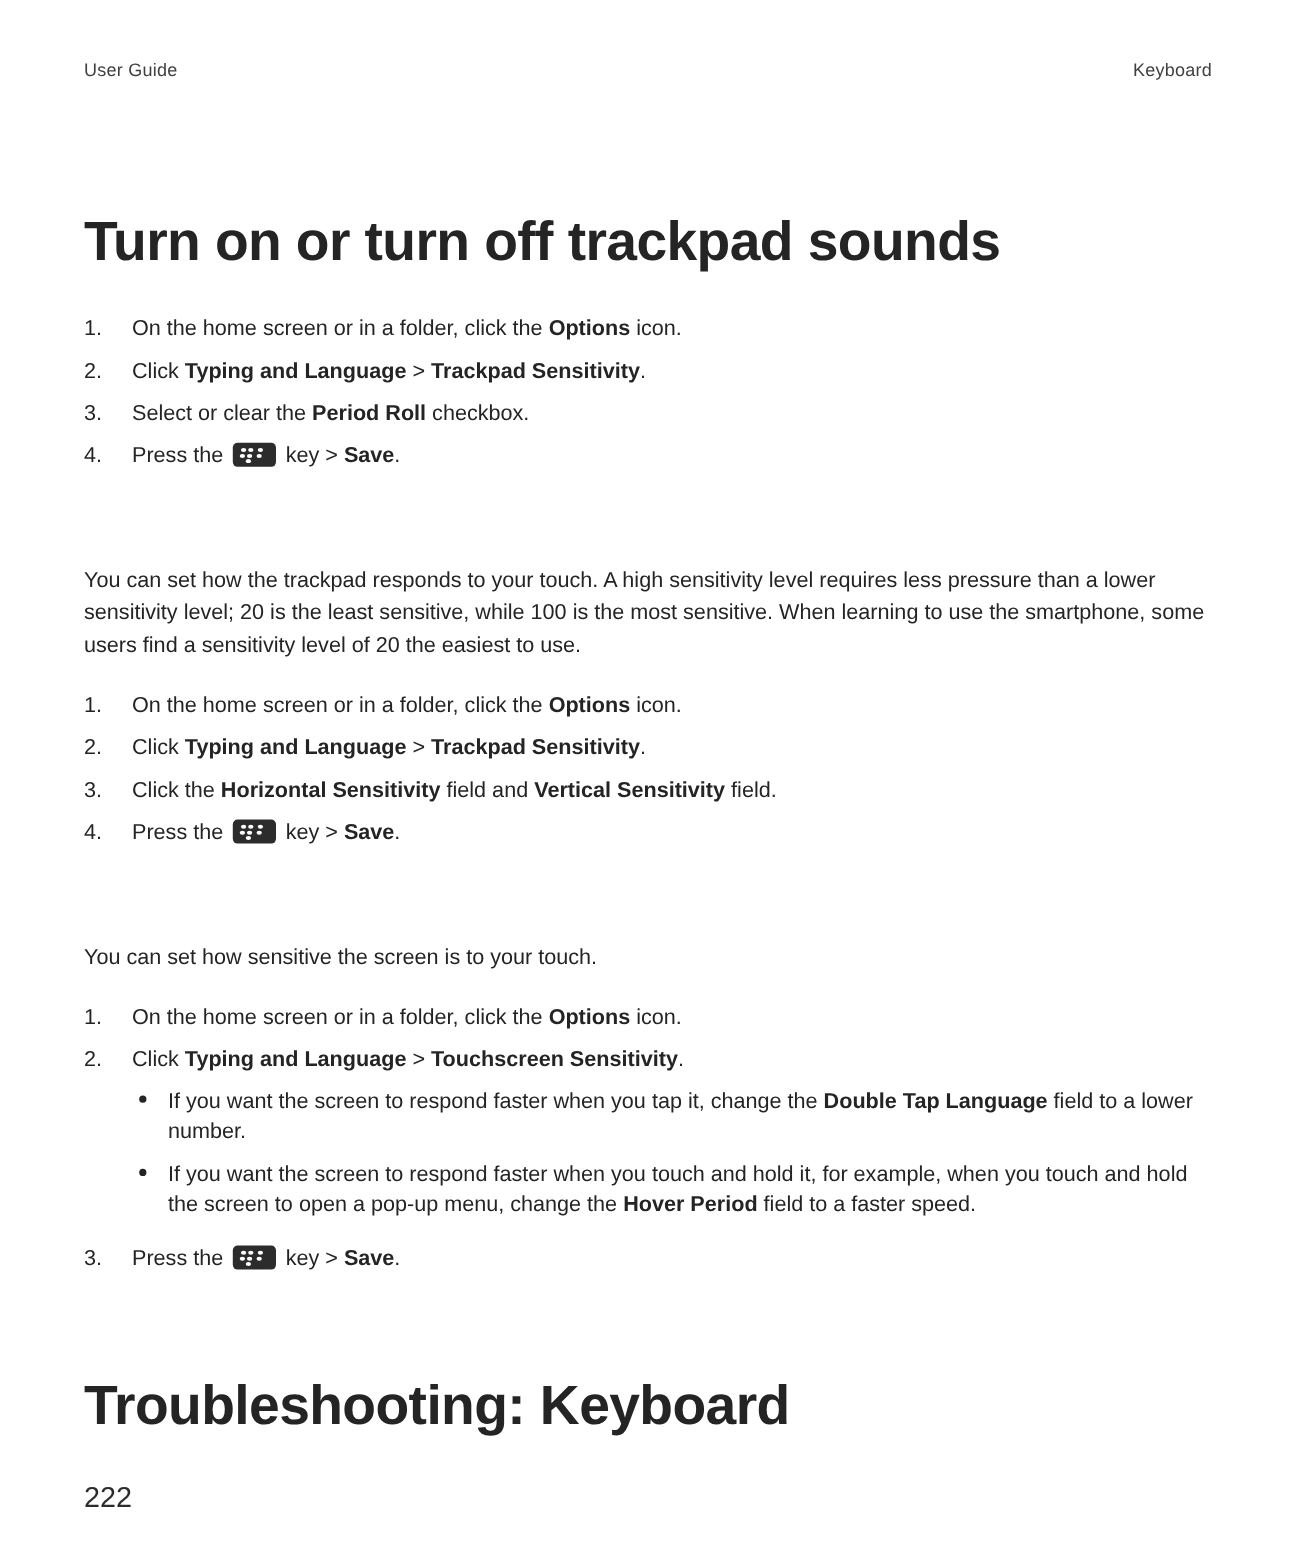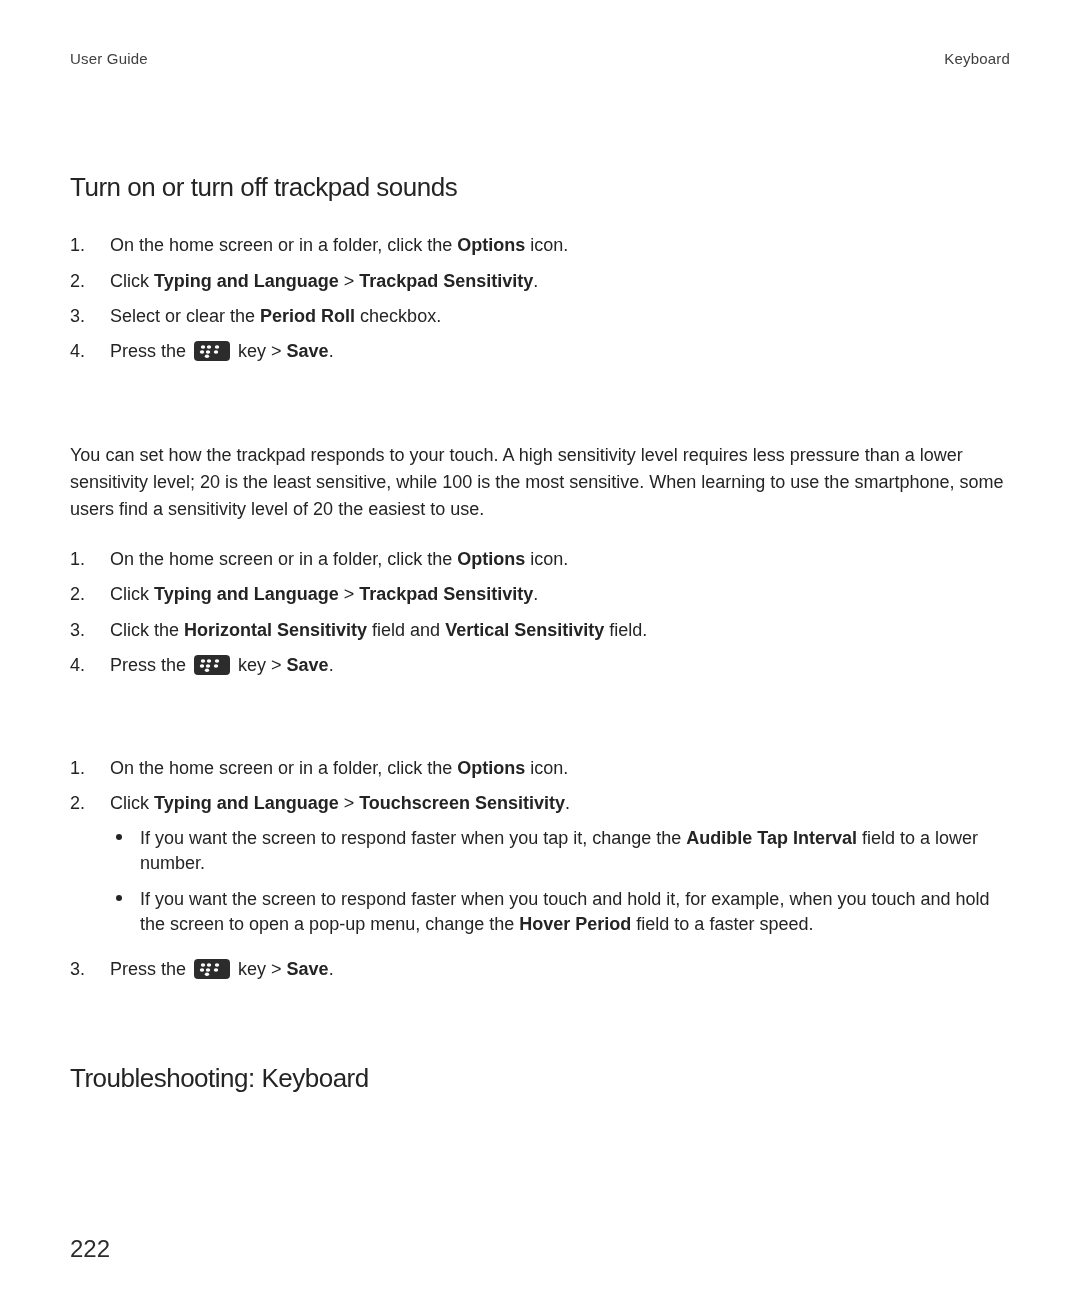--- a/index.html
+++ b/index.html
@@ -17,35 +17,35 @@
     -webkit-font-smoothing:antialiased;
   }
   .header{
     display:flex;
     justify-content:space-between;
     font-size:15px;
     color:#404040;
     letter-spacing:.2px;
   }
   h1{
-    font-size:26px;
-    font-weight:400;
+    font-size:46px;
+    font-weight:700;
     margin:0 0 28px 0;
     letter-spacing:-.5px;
     color:#242424;
   }
   h1.first{margin-top:100px;}
   .spacer-sec{height:68px;}
   p.intro{
     margin:0 0 24px 0;
     line-height:1.5;
   }
   ol.steps{
     list-style:none;
-    margin:0 0 0 0;
+    margin:16px 0 0 0;
     padding:0;
     counter-reset:step;
   }
   ol.steps>li{
     counter-increment:step;
     position:relative;
     padding:0 0 10px 40px;
   }
   ol.steps>li::before{
     content:counter(step)".";
@@ -129,24 +129,25 @@
               <ellipse cx="10" cy="3" rx="2.2" ry="1.7"></ellipse>
               <ellipse cx="18" cy="3" rx="2.2" ry="1.7"></ellipse>
               <ellipse cx="3" cy="8" rx="2.2" ry="1.7"></ellipse>
               <ellipse cx="9" cy="8" rx="2.2" ry="1.7"></ellipse>
               <ellipse cx="17" cy="8" rx="2.2" ry="1.7"></ellipse>
               <ellipse cx="8" cy="12.3" rx="2.2" ry="1.7"></ellipse>
             </g>
           </svg></span><span> key &gt; </span><span class="strong">Save</span><span>.</span></li>
     </ol>
     <div class="spacer-sec"></div>
+    <p class="intro">You can set how sensitive the screen is to your touch.</p>
     <ol class="steps">
       <li><span>On the home screen or in a folder, click the </span><span class="strong">Options</span><span> icon.</span></li>
       <li><span>Click </span><span class="strong">Typing and Language</span><span> &gt; </span><span class="strong">Touchscreen Sensitivity</span><span>.</span><ul class="bullets">
-          <li><span>If you want the screen to respond faster when you tap it, change the </span><span class="strong">Audible Tap Interval</span><span> field to a lower number.</span></li>
+          <li><span>If you want the screen to respond faster when you tap it, change the </span><span class="strong">Double Tap Language</span><span> field to a lower number.</span></li>
           <li><span>If you want the screen to respond faster when you touch and hold it, for example, when you touch and hold the screen to open a pop-up menu, change the </span><span class="strong">Hover Period</span><span> field to a faster speed.</span></li>
         </ul></li>
       <li><span>Press the </span><span class="keyicon"><svg width="26" height="14" viewBox="0 0 26 14">
             <g fill="#fff">
               <ellipse cx="4" cy="3" rx="2.2" ry="1.7"></ellipse>
               <ellipse cx="10" cy="3" rx="2.2" ry="1.7"></ellipse>
               <ellipse cx="18" cy="3" rx="2.2" ry="1.7"></ellipse>
               <ellipse cx="3" cy="8" rx="2.2" ry="1.7"></ellipse>
               <ellipse cx="9" cy="8" rx="2.2" ry="1.7"></ellipse>
               <ellipse cx="17" cy="8" rx="2.2" ry="1.7"></ellipse>

